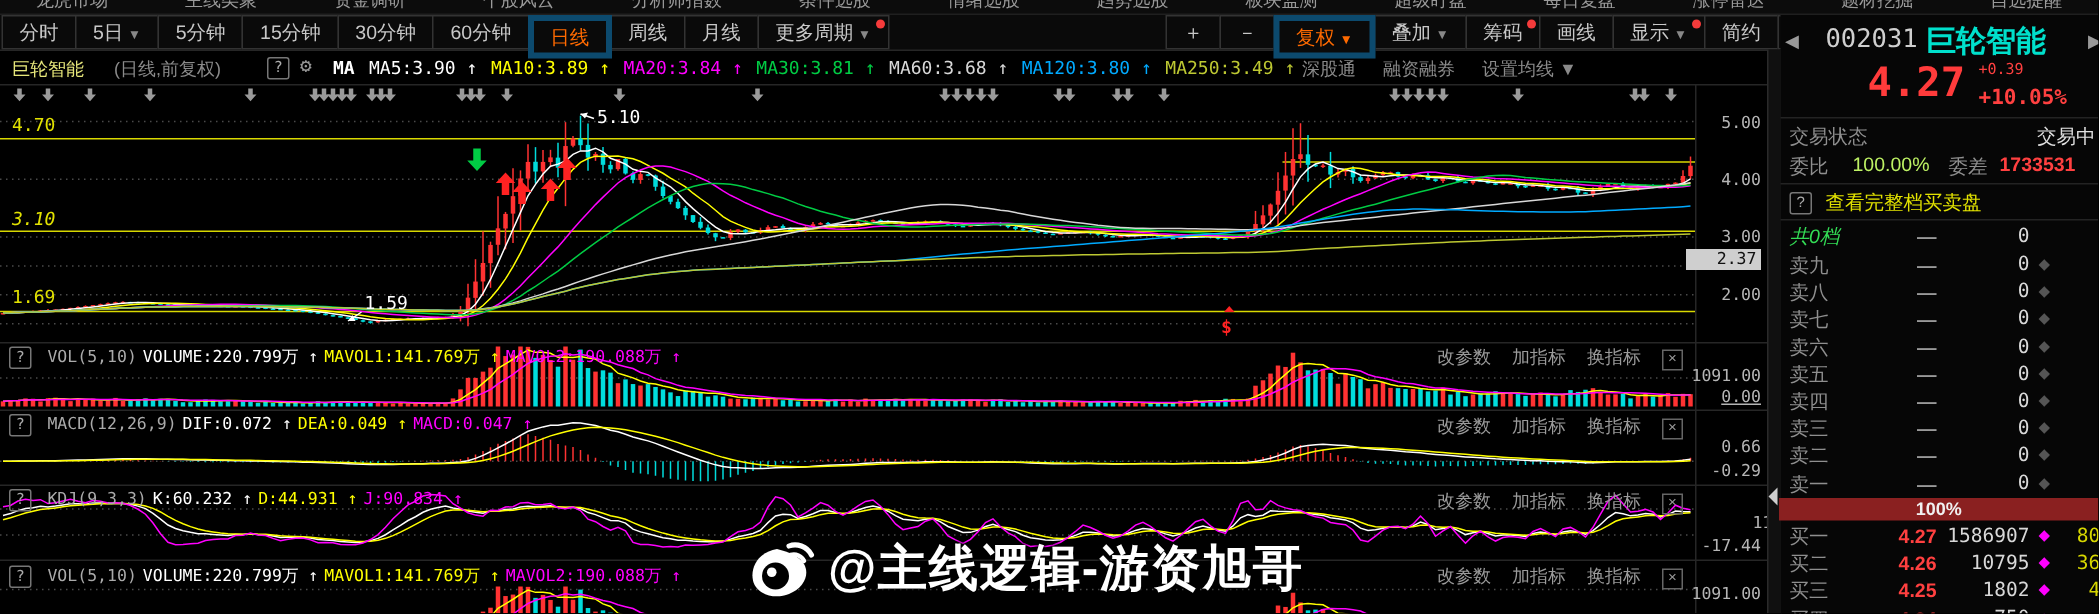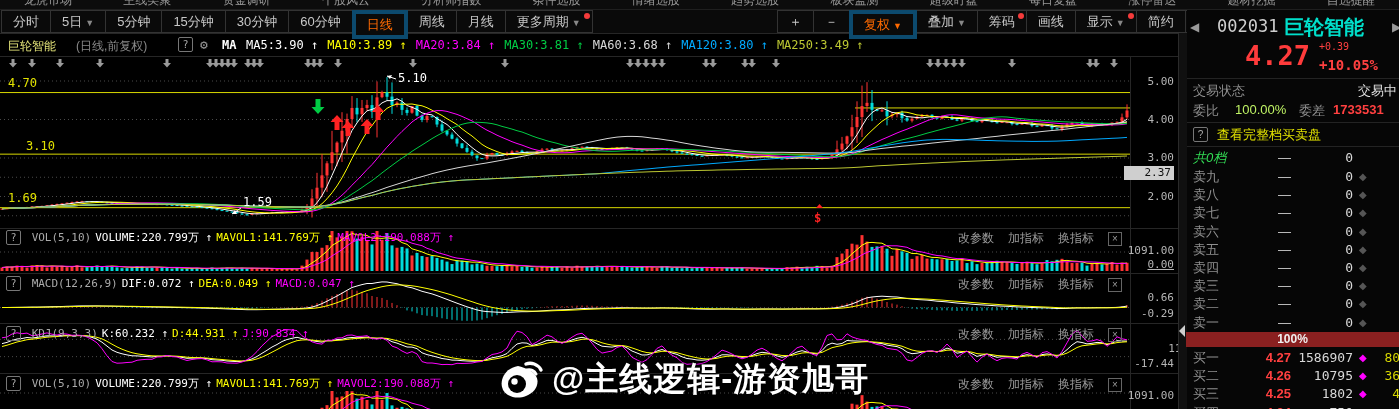--- a/index.html
+++ b/index.html
@@ -107,20 +107,21 @@
       </div>
 </div>
 
 <div id="infobar" class="abs">
   <span class="it" style="left:8px;color:#e6e67a;font-family:'Liberation Sans',sans-serif;">巨轮智能</span>
   <span class="it" style="left:76px;color:#8a8a8a;font-family:'Liberation Sans',sans-serif;">(日线,前复权)</span>
   <span class="it" style="left:178px;top:3px;"><span class="qbox">?</span></span>
   <span class="it" style="left:200px;color:#999;top:3px;font-size:13px;">⚙</span>
   <span class="it" style="left:222px;color:#fff;font-weight:bold;">MA</span>
   <span class="it" style="left:246px;" id="malist"><span style="margin-right: 9px; color: rgb(255, 255, 255);">MA5:3.90 ↑</span><span style="margin-right: 9px; color: rgb(255, 255, 0);">MA10:3.89 ↑</span><span style="margin-right: 9px; color: rgb(255, 0, 255);">MA20:3.84 ↑</span><span style="margin-right: 9px; color: rgb(0, 204, 68);">MA30:3.81 ↑</span><span style="margin-right: 9px; color: rgb(216, 216, 216);">MA60:3.68 ↑</span><span style="margin-right: 9px; color: rgb(0, 170, 255);">MA120:3.80 ↑</span><span style="margin-right: 9px; color: rgb(189, 200, 50);">MA250:3.49 ↑</span></span>
+  <span class="it" style="left:868px;color:#8a8a8a;font-family:'Liberation Sans',sans-serif;" id="rightlinks"><span style="margin-right: 18px;">深股通</span><span style="margin-right: 18px;">融资融券</span><span style="margin-right: 18px;">设置均线 ▼</span></span>
 </div>
 
 <svg id="mainchart" class="abs" style="left:0;top:56px;" width="1130" height="172">
       <line x1="0" x2="1130" y1="25" y2="25" stroke="#4a4a4a" stroke-width="1" stroke-dasharray="1 3"></line>
       <line x1="0" x2="1130" y1="63.5" y2="63.5" stroke="#4a4a4a" stroke-width="1" stroke-dasharray="1 3"></line>
       <line x1="0" x2="1130" y1="102" y2="102" stroke="#4a4a4a" stroke-width="1" stroke-dasharray="1 3"></line>
       <line x1="0" x2="1130" y1="121.25" y2="121.25" stroke="#4a4a4a" stroke-width="1" stroke-dasharray="1 3"></line>
       <line x1="0" x2="1130" y1="140.5" y2="140.5" stroke="#4a4a4a" stroke-width="1" stroke-dasharray="1 3"></line>
       <line x1="0" x2="1130" y1="159.75" y2="159.75" stroke="#4a4a4a" stroke-width="1" stroke-dasharray="1 3"></line>
       <line x1="0" x2="1130" y1="36.55" y2="36.55" stroke="#d8d800" stroke-width="1"></line>
@@ -1141,21 +1142,21 @@
     </svg>
 
 <div class="sep abs" style="top:228px;"></div>
 <div class="sep abs" style="top:273px;"></div>
 <div class="sep abs" style="top:323px;"></div>
 <div class="sep abs" style="top:373px;"></div>
 <div class="abs" style="left:1130px;top:56px;width:0;height:353px;border-left:1px solid #262626;"></div>
 
 <div id="leftlabs">
       <span class="yellowlab" style="position: absolute; left: 8px; top: 76px;">4.70</span>
-      <span class="yellowlab" style="position: absolute; left: 26px; top: 139px;">3.10</span>
+      <span class="yellowlab" style="position: absolute; left: 8px; top: 139px; font-style: italic;">3.10</span>
       <span class="yellowlab" style="position: absolute; left: 8px; top: 191px;">1.69</span>
     </div>
 <div id="rightaxis">
       <span class="axlab" style="left: 1126px; top: 75px;">5.00</span>
       <span class="axlab" style="left: 1126px; top: 113px;">4.00</span>
       <span class="axlab" style="left: 1126px; top: 151px;">3.00</span>
       <span class="axlab" style="left: 1126px; top: 190px;">2.00</span>
     </div>
 <div id="curprice" class="abs">2.37</div>
 

